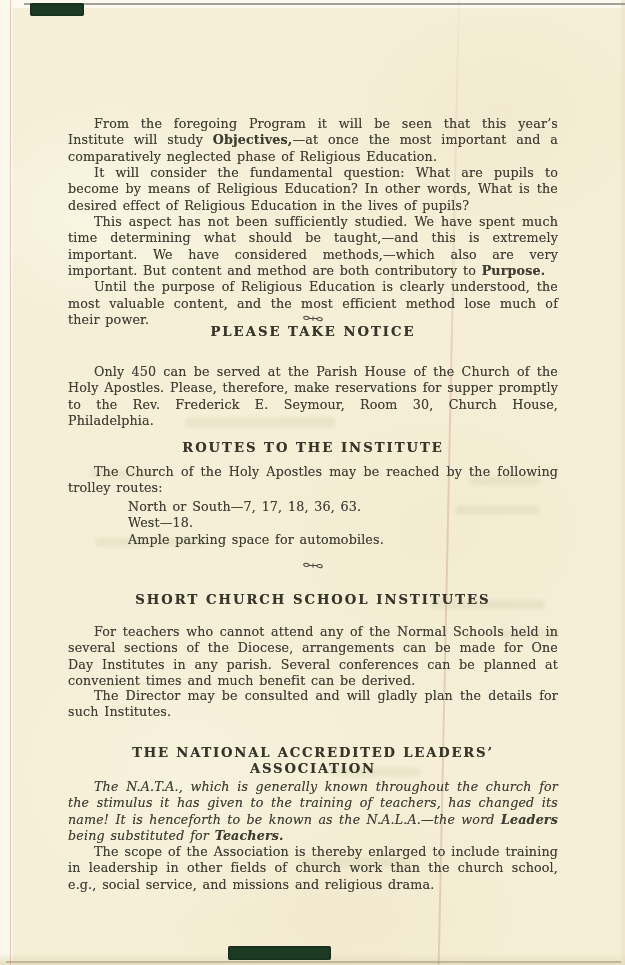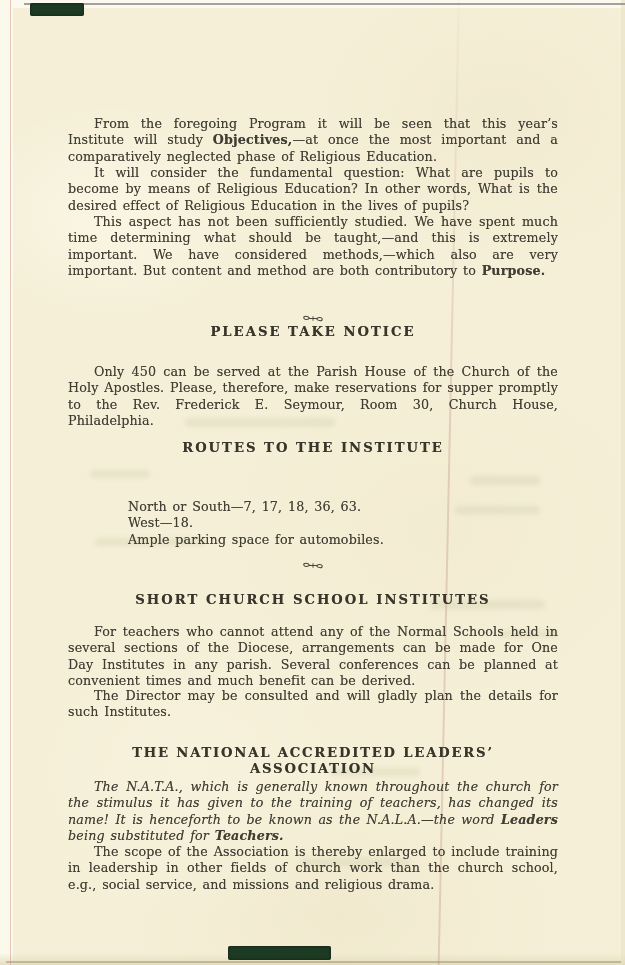--- a/index.html
+++ b/index.html
@@ -75,35 +75,39 @@
   <div class="smudge" style="left:330px;top:768px;width:90px;height:8px;"></div>
   <div class="smudge" style="left:300px;top:858px;width:110px;height:8px;"></div>
 
   <div class="mark mark-top"></div>
   <div class="mark mark-bottom"></div>
 
   <div class="col body-text" style="top:100px;margin-top:16px;">
     <p><span>From the foregoing Program it will be seen that this year’s Institute will study </span><b>Objectives,</b><span>—at once the most important and a comparatively neglected phase of Religious Education.</span></p>
     <p><span>It will consider the fundamental question: What are pupils to become by means of Religious Education?  In other words, What is the desired effect of Religious Education in the lives of pupils?</span></p>
     <p><span>This aspect has not been sufficiently studied.  We have spent much time determining what should be taught,—and this is extremely important.  We have considered methods,—which also are very important.  But content and method are both contributory to </span><b>Purpose.</b></p>
+    <p><span>Until the purpose of Religious Education is clearly understood, the most valuable content, and the most efficient method lose much of their power.</span></p>
   </div>
 
   <div class="col ornament" style="top:311px;">
     <svg width="26" height="11" viewBox="0 0 34 14">
       <path d="M13 7 C10 3, 4 3.5, 5 6.5 C5.8 9, 10 8.5, 12 7 L22 7 C24 5.5, 28.2 5, 29 7.5 C30 10.5, 24 11, 21 7" stroke="#4a4538" stroke-width="1.4" fill="none" stroke-linecap="round"></path>
       <path d="M17 4.6 L17 9.4" stroke="#4a4538" stroke-width="1.2" stroke-linecap="round"></path>
     </svg>
   </div>
 
   <div class="col heading" style="top:324px;">PLEASE TAKE NOTICE</div>
   <div class="col body-text" style="top:364px;">
     <p><span>Only 450 can be served at the Parish House of the Church of the Holy Apostles.  Please, therefore, make reservations for supper promptly to the Rev. Frederick E. Seymour, Room 30, Church House, Philadelphia.</span></p>
   </div>
 
   <div class="col heading" style="top:440px;">ROUTES TO THE INSTITUTE</div>
+  <div class="col body-text" style="top:464px;">
+    <p><span>The Church of the Holy Apostles may be reached by the following trolley routes:</span></p>
+  </div>
   <div class="col routes-list" style="top:499px;">
     <div>North or South—7, 17, 18, 36, 63.</div>
     <div>West—18.</div>
     <div>Ample parking space for automobiles.</div>
   </div>
 
   <div class="col ornament" style="top:558px;">
     <svg width="26" height="11" viewBox="0 0 34 14">
       <path d="M13 7 C10 3, 4 3.5, 5 6.5 C5.8 9, 10 8.5, 12 7 L22 7 C24 5.5, 28.2 5, 29 7.5 C30 10.5, 24 11, 21 7" stroke="#4a4538" stroke-width="1.4" fill="none" stroke-linecap="round"></path>
       <path d="M17 4.6 L17 9.4" stroke="#4a4538" stroke-width="1.2" stroke-linecap="round"></path>

